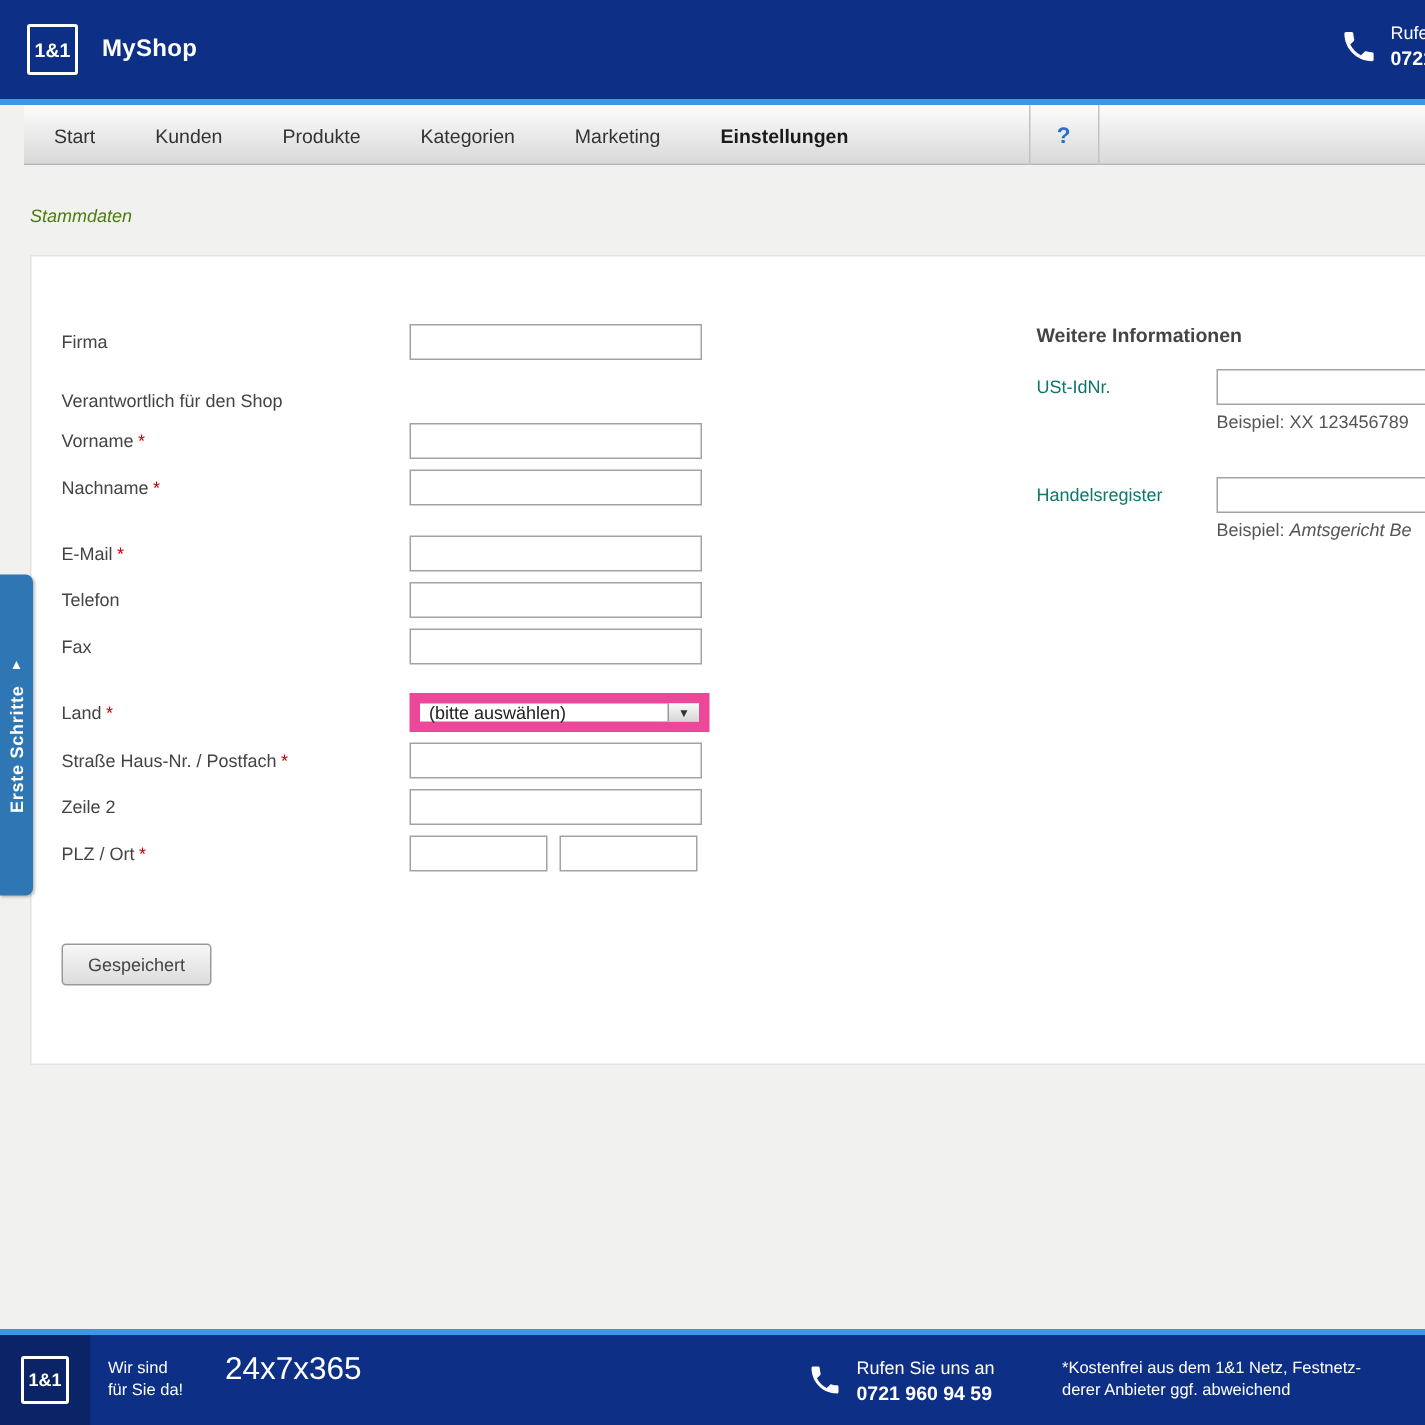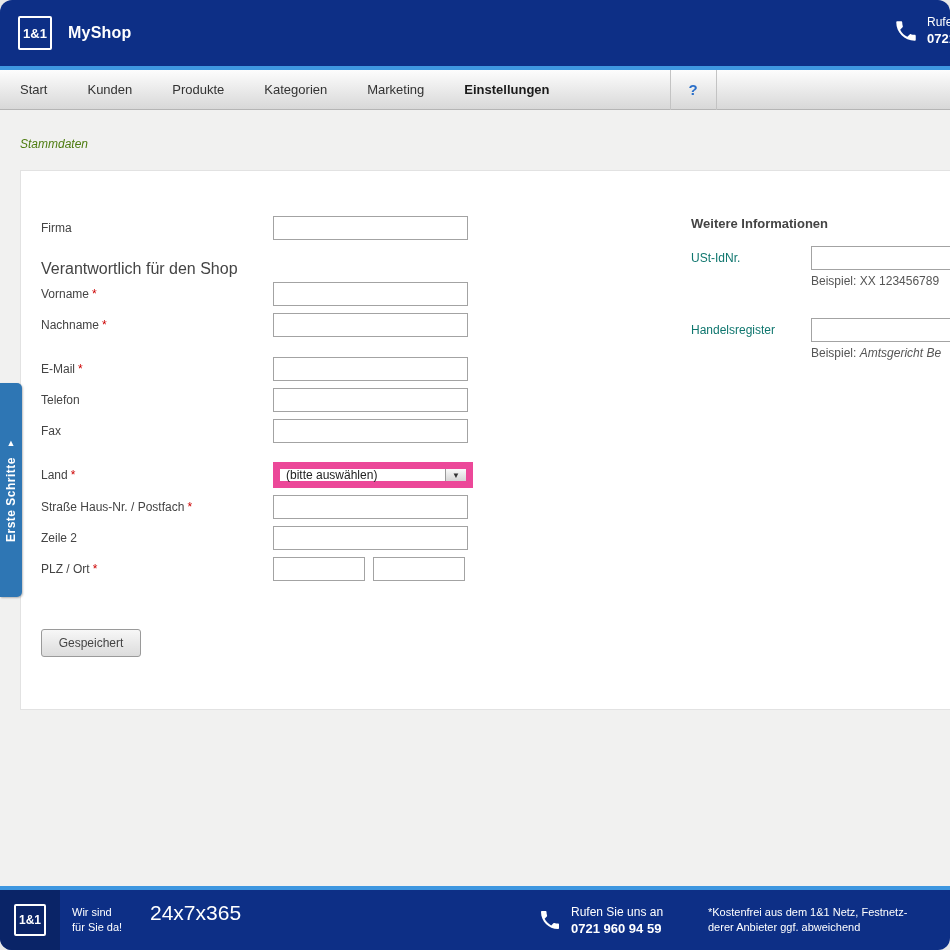--- a/index.html
+++ b/index.html
@@ -1,51 +1,51 @@
 <!DOCTYPE html>
 <html><head>
 <meta charset="utf-8">
 <style>
   * { margin:0; padding:0; box-sizing:border-box; }
   body { font-family:"Liberation Sans", sans-serif; background:#e8e8e8; }
   .page { position:relative; width:950px; height:950px; margin:0 auto; overflow:hidden;
-          background:#f1f1f0; font-size:12px; color:#444;border-radius:12px; }
+          background:#f1f1f0; font-size:12px; color:#444; }
 
   
   .app-header { position:relative; height:66px; background:#0d2f86; display:flex; align-items:center; padding-left:18px; }
   .logo-box { width:34px; height:34px; border:2px solid #fff; border-radius:2px; display:flex;
               align-items:center; justify-content:center; color:#fff; font-weight:bold; font-size:13px; }
   .app-title { color:#fff; font-weight:bold; font-size:16px; margin-left:16px; letter-spacing:0.2px; }
   .header-phone { position:absolute; left:893px; top:14px; display:flex; align-items:flex-start; white-space:nowrap; }
   .header-phone .ph-icon { margin-top:4px; margin-right:8px; }
   .header-phone .ph-note { color:#fff; font-size:12px; line-height:16px; }
   .header-phone .ph-num { color:#fff; font-size:13px; font-weight:bold; line-height:17px; }
   .accent-line { height:4px; background:#3e97e0; }
 
   
   .main-nav { height:40px; background:linear-gradient(#fdfdfd, #d8d8d8); border-bottom:1px solid #b5b5b5;
-              display:flex; align-items:center; padding-left:20px; }
+              display:flex; padding-left:20px;margin-left:16px; }
   .nav-item { padding:0 20px; height:40px; display:flex; align-items:center; font-size:13px; color:#333; cursor:pointer; }
   .nav-item:first-child { padding-left:0; }
   .nav-item.active { font-weight:bold; color:#1a1a1a; }
   .nav-help { margin-left:100px; padding:0 18px; height:40px; display:flex; align-items:center;
               border-left:1px solid #c3c3c3; border-right:1px solid #c3c3c3;
               color:#2a6fc9; font-weight:bold; font-size:15px; cursor:pointer; }
 
   
   .breadcrumb { position:absolute; left:20px; top:137px; font-size:12px; color:#4d7c0f;font-style:italic; }
 
   
   .panel { position:absolute; left:20px; top:170px; width:940px; height:540px; background:#fff;
            border:1px solid #e2e2e2; }
   .form-col { position:absolute; left:20px; top:45px; width:460px; }
   .f-row { display:flex; align-items:center; margin-bottom:7px; }
   .f-label { width:232px; font-size:12px; color:#444; }
   .req { color:#cc0000; margin-left:3px; }
-  .section-label { margin:20px 0 7px 0; font-size:16px; color:#444; height:15px; }
+  .section-label { margin:20px 0 7px 0; font-size:12px; color:#444; height:15px; }
   .mt-lg { margin-top:20px; }
   .mt-land { margin-top:19px; }
   input.ti { width:195px; height:24px; border:1px solid #a3a3a3; padding:2px 5px; font-size:12px;
              font-family:"Liberation Sans", sans-serif; color:#222; background:#fff; }
   input.ti-half { width:92px; }
   .half-gap { margin-left:8px; }
   .select { width:200px; height:26px; border:7px solid #ec4899; background:#fff; display:flex;
             align-items:stretch; cursor:pointer; }
   .select-value { flex:1; display:flex; align-items:center; padding-left:6px; font-size:12px; color:#222; }
   .select-btn { width:21px; border-left:1px solid #999; background:linear-gradient(#fafafa, #d6d6d6);

